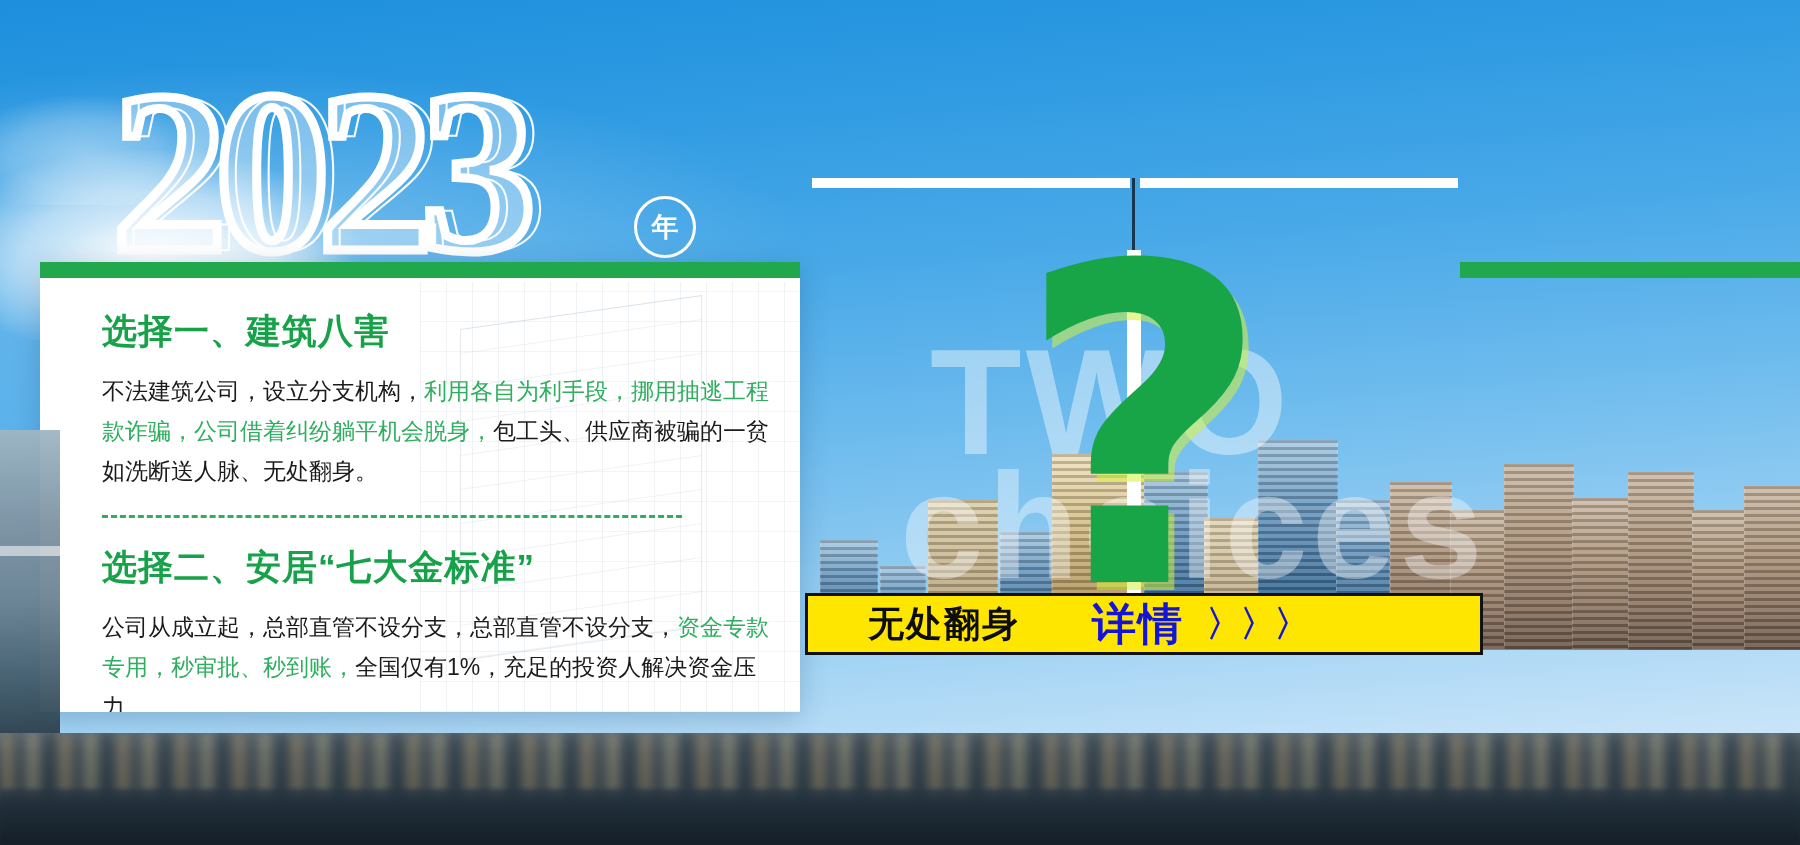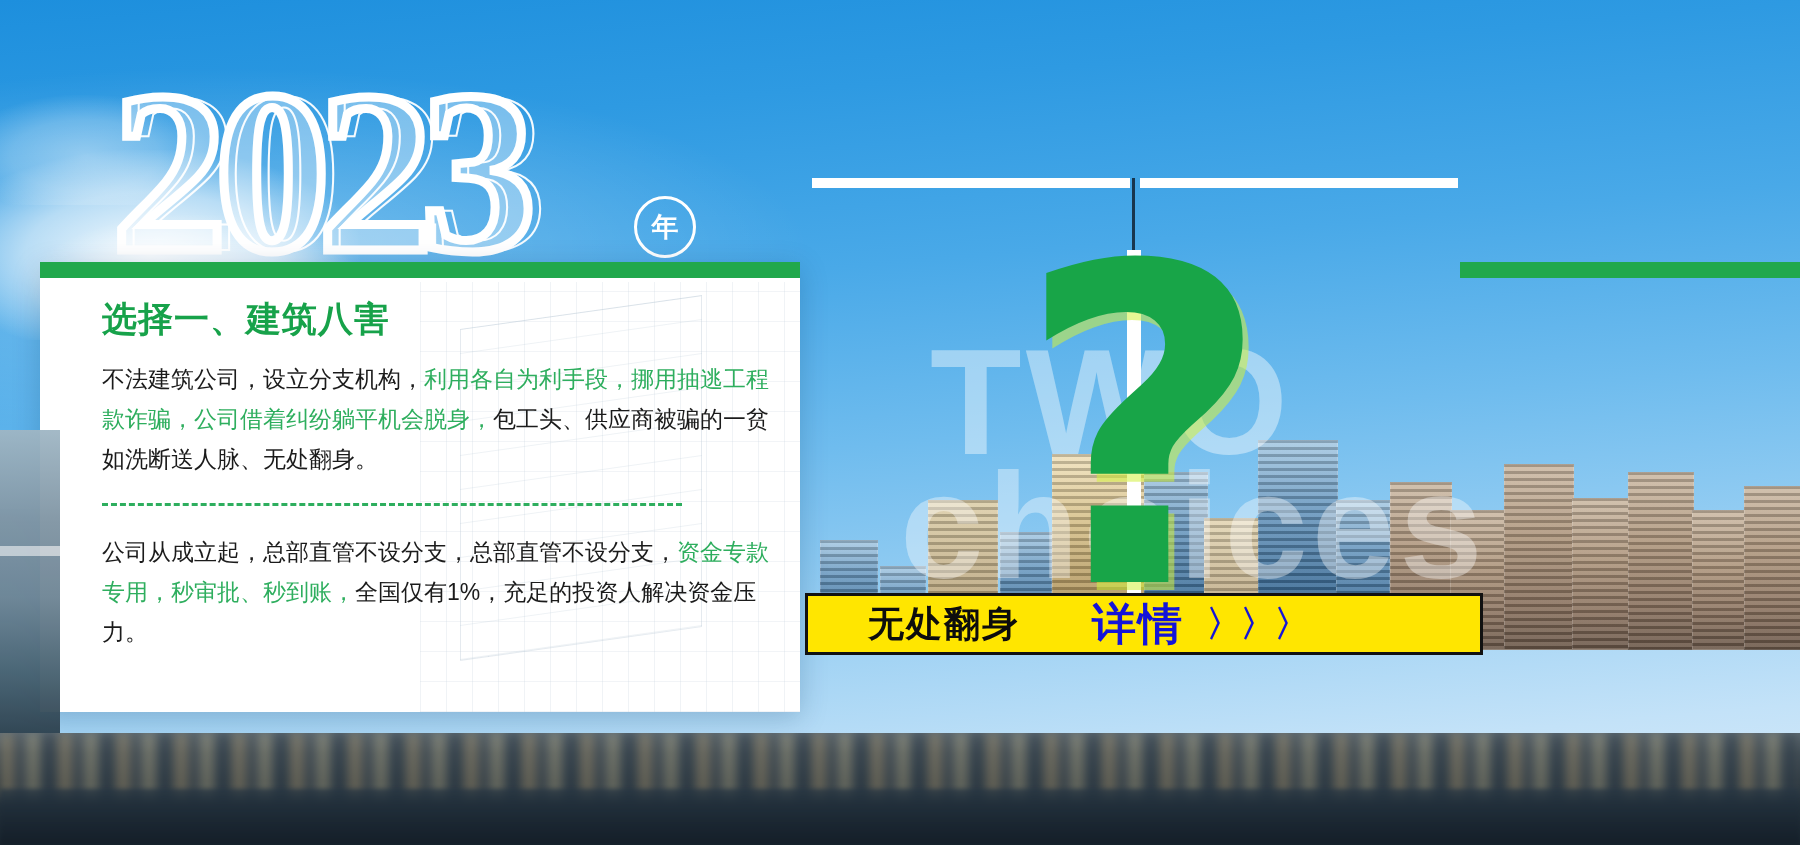--- a/index.html
+++ b/index.html
@@ -174,21 +174,21 @@
     background:
       repeating-linear-gradient(90deg,rgba(120,150,175,.20) 0 1px,rgba(0,0,0,0) 1px 26px),
       repeating-linear-gradient(0deg,rgba(120,150,175,.18) 0 1px,rgba(0,0,0,0) 1px 30px);
   }
   .card-bp:after{
     content:"";position:absolute;left:40px;top:30px;width:240px;height:330px;
     border:1px solid rgba(120,150,175,.35);
     transform:skewY(-8deg);
     background:repeating-linear-gradient(0deg,rgba(120,150,175,.22) 0 1px,rgba(0,0,0,0) 1px 34px);
   }
-  .card-inner{position:absolute;left:62px;top:34px;right:24px;}
+  .card-inner{position:absolute;left:62px;top:46px;right:24px;}
 
   .sec-title{
     color:#17a24a;font-size:35px;font-weight:700;letter-spacing:1px;
     margin:0 0 16px 0;white-space:nowrap;
   }
   .sec-body{
     font-size:23px;line-height:40px;color:#1b1b1b;margin:0;
     max-width:680px;
   }
   .sec-body .g{color:#2eae5e;}
@@ -269,20 +269,21 @@
   <div class="card">
     <div class="card-top"></div>
     <div class="card-bp"></div>
 
     <div class="card-inner">
       <h2 class="sec-title">选择一、建筑八害</h2>
       <p class="sec-body"><span>不法建筑公司，设立分支机构，</span><span class="g">利用各自为利手段，挪用抽逃工程款诈骗，公司借着纠纷躺平机会脱身，</span><span>包工头、供应商被骗的一贫如洗断送人脉、无处翻身。</span></p>
 
       <div class="divider"></div>
 
+      <h2 class="sec-title">选择二、安居“七大金标准”</h2>
       <p class="sec-body"><span>公司从成立起，总部直管不设分支，总部直管不设分支，</span><span class="g">资金专款专用，秒审批、秒到账，</span><span>全国仅有1%，充足的投资人解决资金压力。</span></p>
     </div>
   </div>
 
   <div class="cta">
     <span class="cta-main">无处翻身</span>
     <span class="cta-link">详情</span>
     <span class="cta-chev">〉〉〉</span>
   </div>
 

